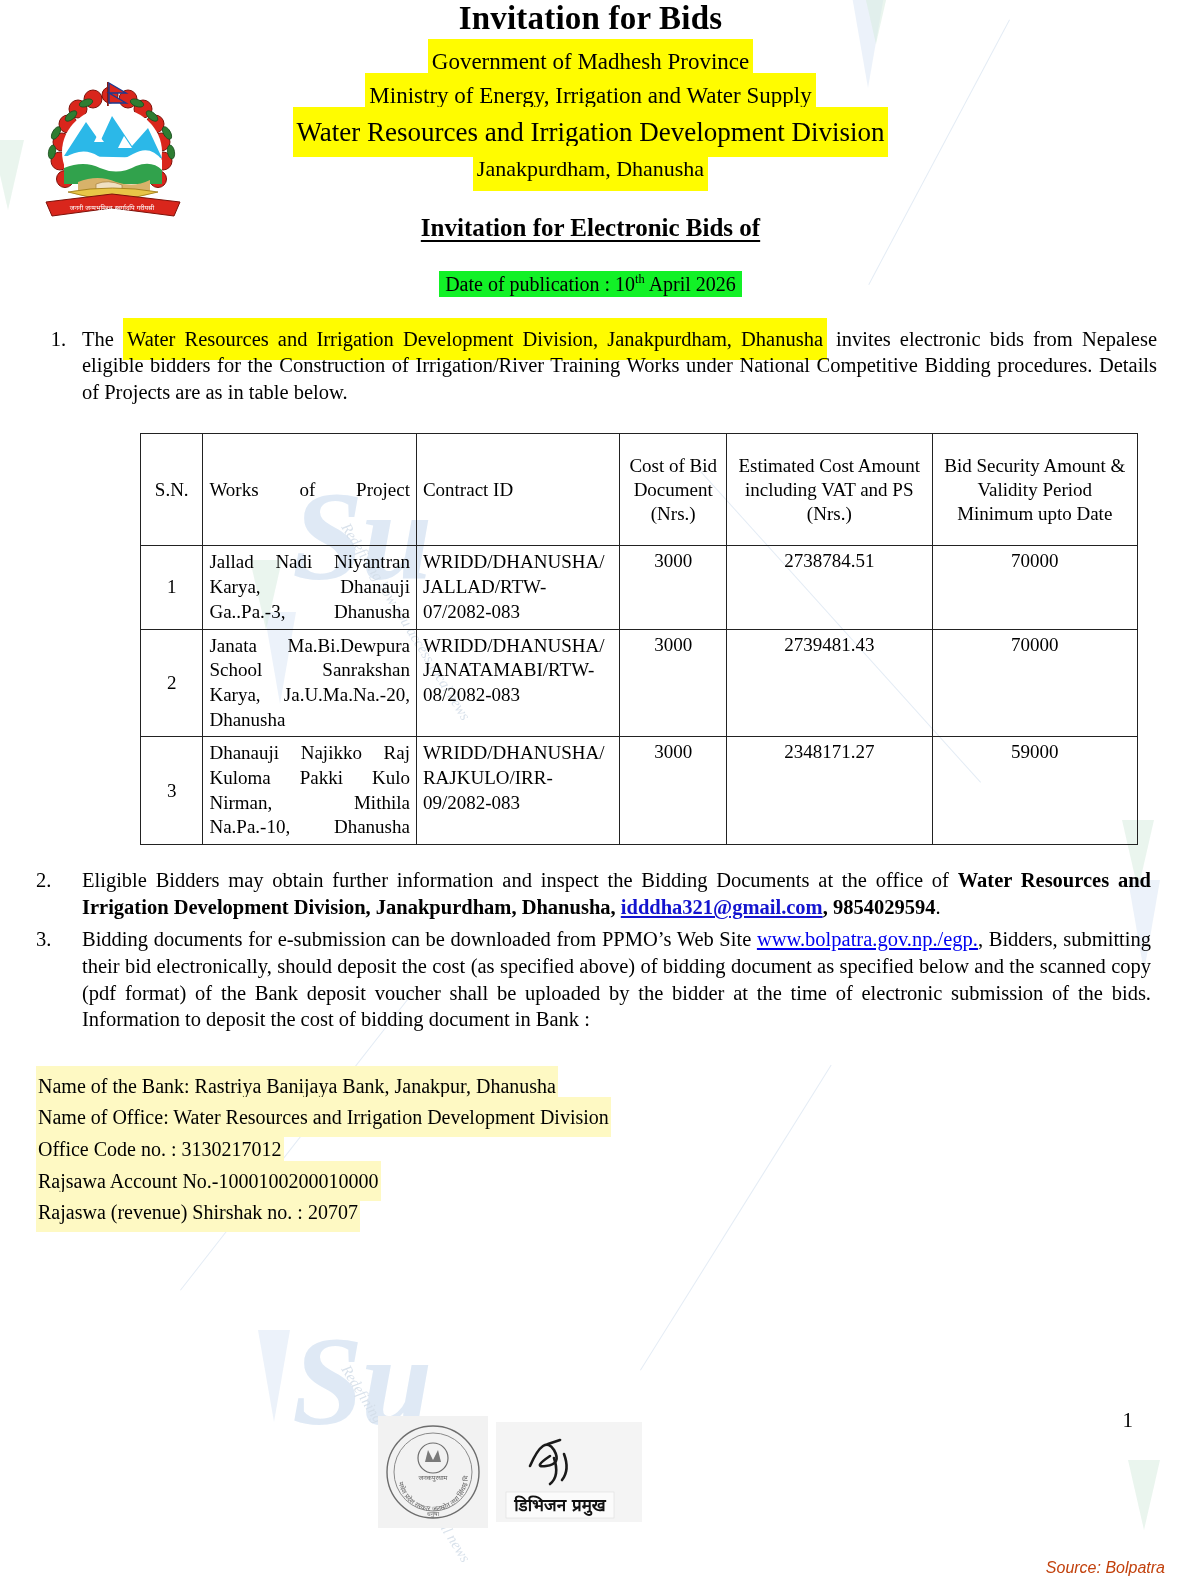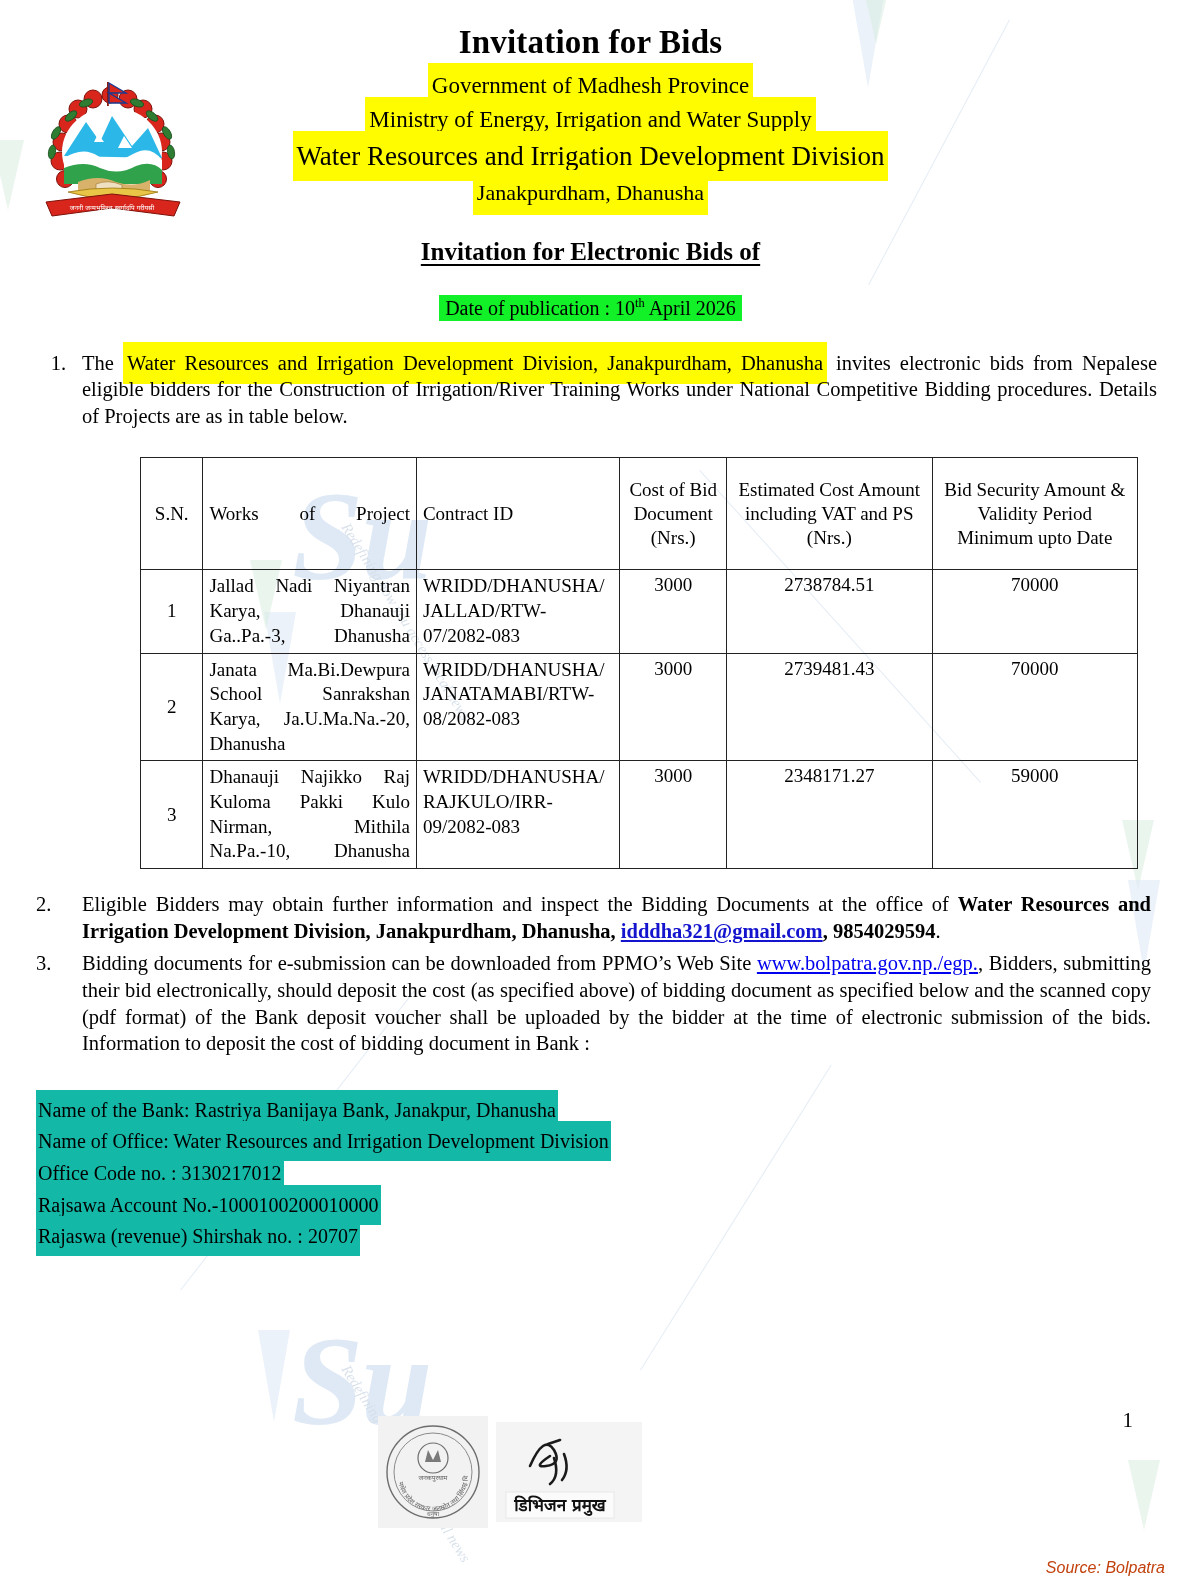--- a/index.html
+++ b/index.html
@@ -61,21 +61,20 @@
   .emblem-wrap {
     position: absolute;
     left: 38px; top: 76px;
     width: 150px; height: 155px;
     z-index: 3;
   }
   .doc-title {
     text-align: center;
     font-size: 33px;
     font-weight: bold;
-    padding-top: 24px;
     letter-spacing: .2px;
     position: relative; z-index: 2;
   }
   .hl-lines {
     text-align: center;
     position: relative; z-index: 2;
     margin-top: 9px;
     line-height: 1.42;
   }
   .hl-lines div { margin: 1px 0; }
@@ -164,21 +163,21 @@
   .c-bsec  { width: 204px; text-align: center; }
 
   
   .bank-block {
     position: relative; z-index: 2;
     margin: 38px 0 0 36px;
     width: 720px;
     font-size: 20px;
     line-height: 1.58;
   }
-  .bank-block span.hl2 { background: #14b8a6; padding: 9px 2px; }
+  .bank-block span.hl2 { background: #fef9c3; padding: 9px 2px; }
 
   
   .page-no {
     position: absolute;
     right: 48px; top: 1408px;
     font-size: 21px;
     z-index: 2;
   }
   .stamp-area {
     position: absolute;

